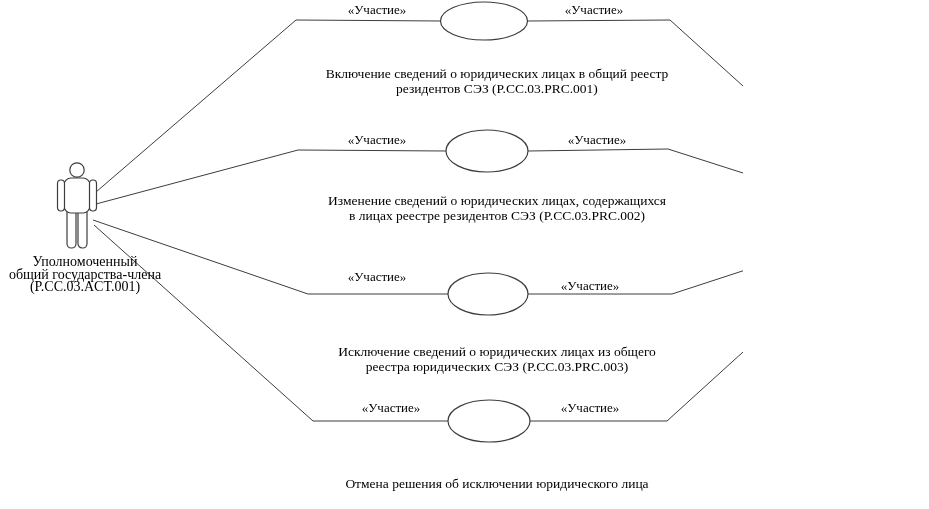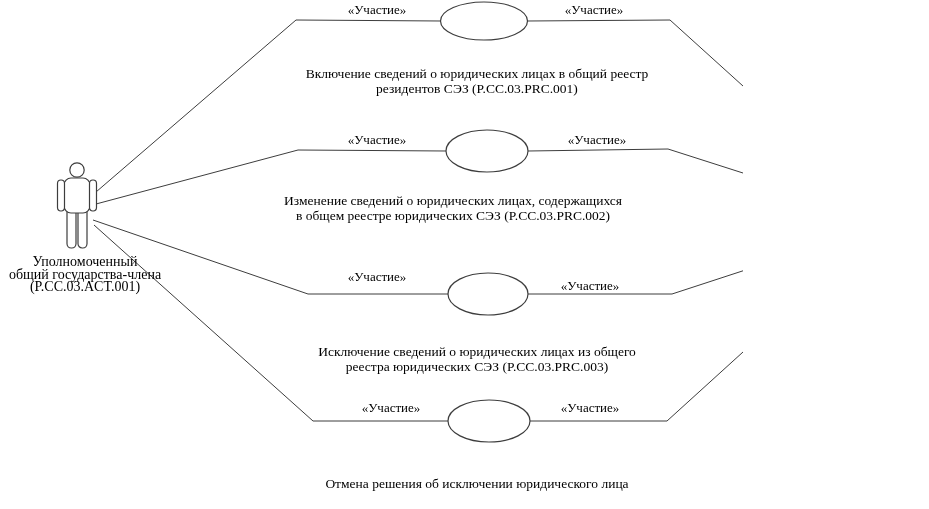--- a/index.html
+++ b/index.html
@@ -27,20 +27,21 @@
     white-space: nowrap;
     text-align: center;
   }
   .stereo {
     font-size: 13px;
     line-height: 13px;
   }
   .caption {
     font-size: 13.5px;
     line-height: 15px;
+    margin-left: 20px;
   }
   .actor-label {
     font-size: 14px;
     line-height: 12.7px;
   }
   .shape {
     fill: #ffffff;
     stroke: #3d3d3d;
     stroke-width: 1.2;
   }
@@ -97,23 +98,23 @@
   <div class="lbl stereo" style="left:597px; top:133px;">«Участие»</div>
   <div class="lbl stereo" style="left:377px; top:270px;">«Участие»</div>
   <div class="lbl stereo" style="left:590px; top:279px;">«Участие»</div>
   <div class="lbl stereo" style="left:391px; top:401px;">«Участие»</div>
   <div class="lbl stereo" style="left:590px; top:401px;">«Участие»</div>
 
   <div class="lbl caption" style="left:477px; top:66px;">
     <div>Включение сведений о юридических лицах в общий реестр</div>
     <div>резидентов СЭЗ (P.CC.03.PRC.001)</div>
   </div>
-  <div class="lbl caption" style="left:453px; top:193px;">
+  <div class="lbl caption" style="left:477px; top:193px;">
     <div>Изменение сведений о юридических лицах, содержащихся</div>
-    <div>в общем реестре юридических СЭЗ (P.CC.03.PRC.002)</div>
+    <div>в лицах реестре резидентов СЭЗ (P.CC.03.PRC.002)</div>
   </div>
   <div class="lbl caption" style="left:477px; top:344px;text-align:center;">
     <div>Исключение сведений о юридических лицах из общего</div>
     <div>реестра юридических СЭЗ (P.CC.03.PRC.003)</div>
   </div>
   <div class="lbl caption" style="left:477px; top:476px;">
     <div>Отмена решения об исключении юридического лица</div>
   </div>
 
   <div class="lbl actor-label" style="left:85px; top:256px;">

